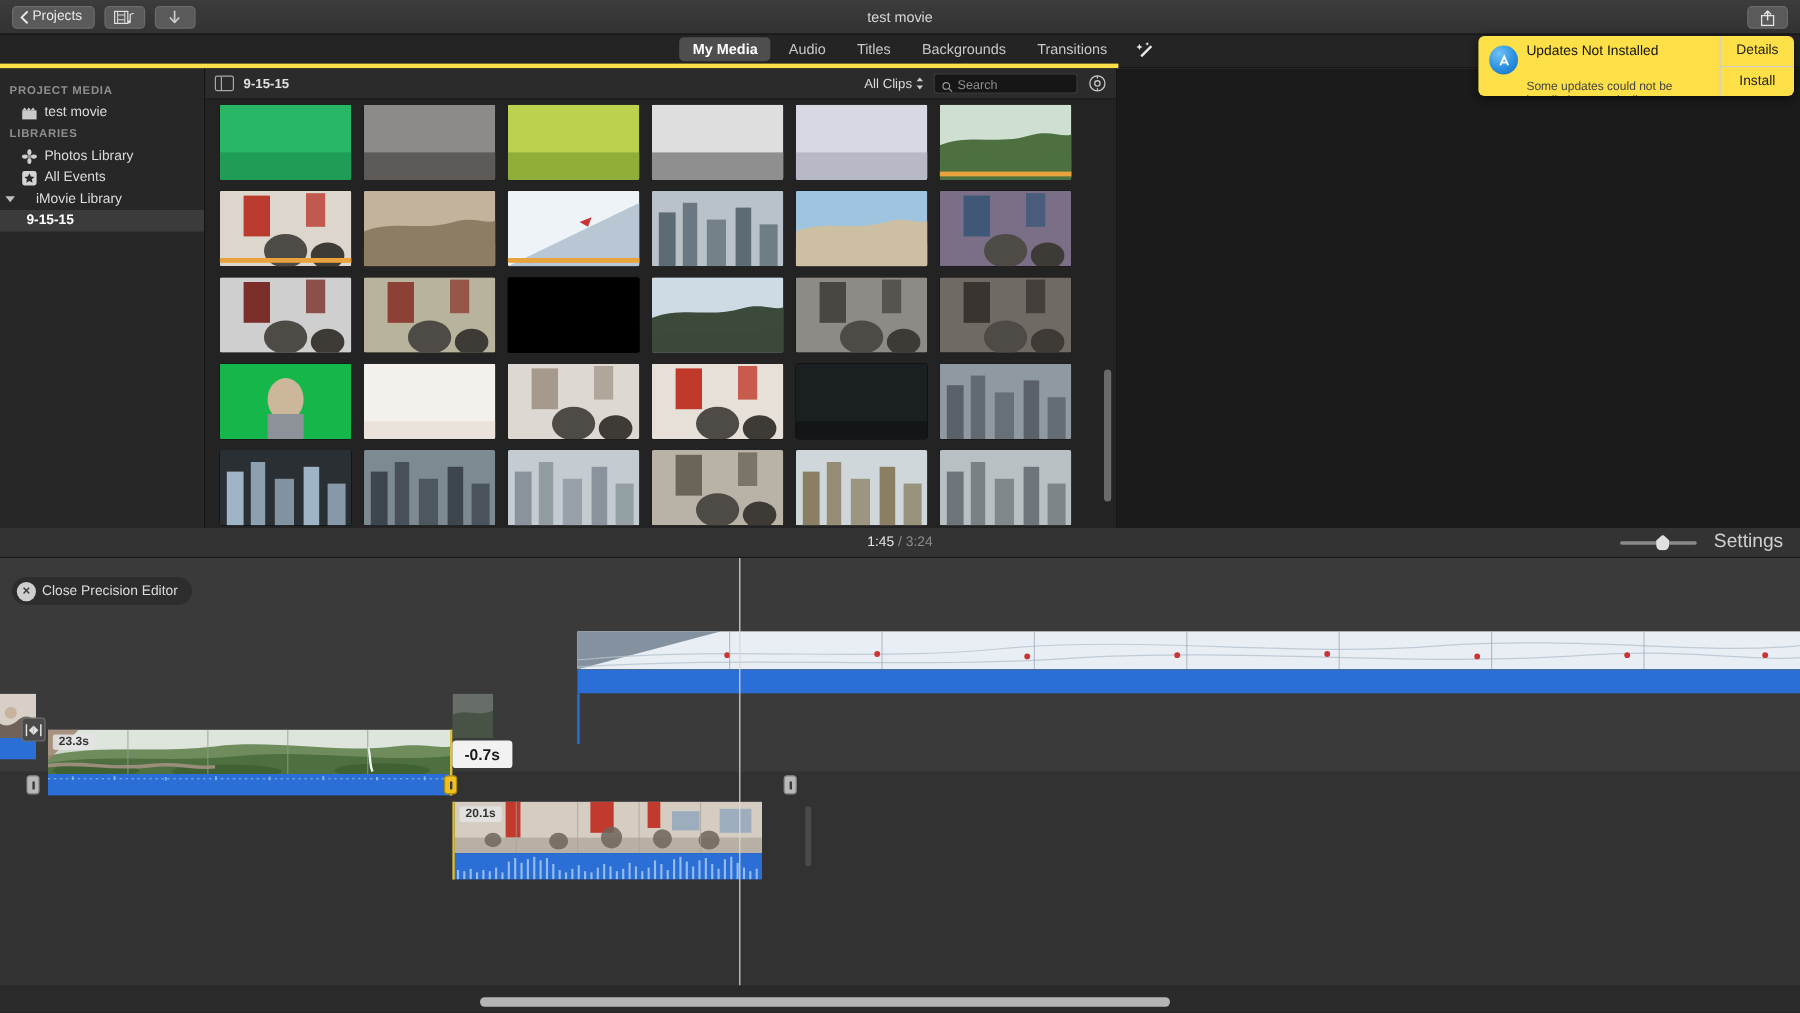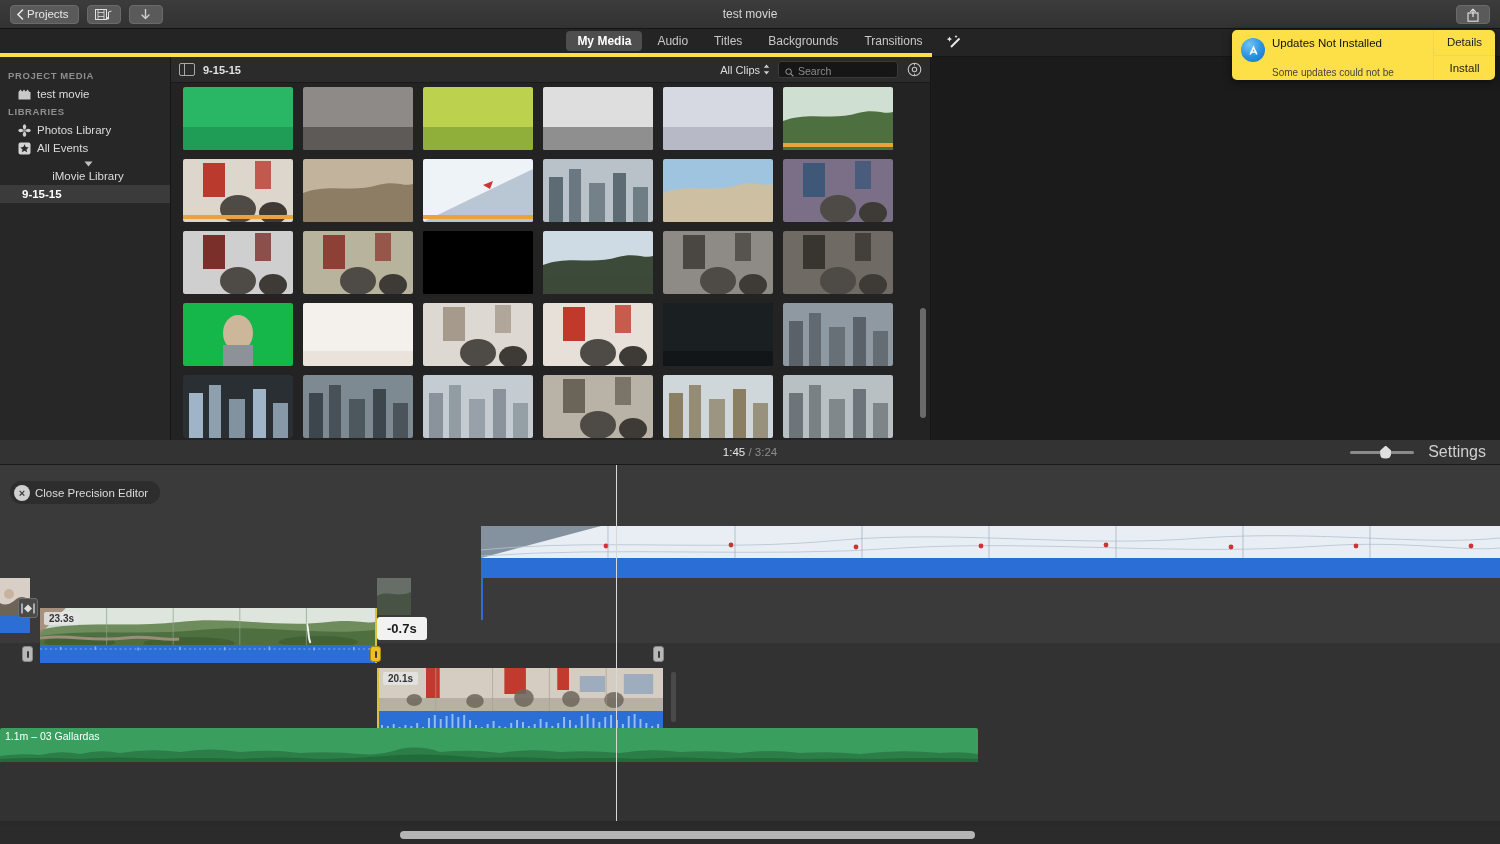--- a/index.html
+++ b/index.html
@@ -59,21 +59,21 @@
   .sb-header {
     font-size: 9.5px; font-weight: bold; letter-spacing: 0.6px;
     color: #8e8e8e; padding: 3px 0 4px 8px; text-transform: uppercase;
   }
   .sb-item {
     display: flex; align-items: center; gap: 6px;
     padding: 3px 0 3px 18px; color: #dcdcdc; font-size: 11.5px; height: 18px;
   }
   .sb-item.selected { background: #3b3b3b; color: #fff; font-weight: bold; padding-left: 22px; }
   .sb-item .ic { width: 13px; height: 13px; display: inline-flex; align-items: center; justify-content: center; }
-  .sb-disclosure { display: flex; align-items: center; gap: 2px; padding: 3px 0 3px 6px; color: #dcdcdc; flex-direction: column; }
+  .sb-disclosure { display: flex; align-items: center; gap: 19px; padding: 3px 0 3px 6px; color: #dcdcdc; }
   .tri { width: 0; height: 0; border-left: 5px solid #c0c0c0; border-top: 4px solid transparent; border-bottom: 4px solid transparent; }
   .tri.open { transform: rotate(90deg); }
 
   
   .browser {
     position: absolute; left: 171px; top: 57px; width: 760px; height: 383px;
     background: #232323; border-right: 1px solid #151515; overflow: hidden;
   }
   .br-header {
     height: 26px; background: #2b2b2b; border-bottom: 1px solid #1a1a1a;
@@ -799,21 +799,21 @@
     <div class="marker grey" style="left:22px; top:181px;">
         <i></i>
       </div>
     <div class="marker yellow" style="left:370px; top:181px;">
         <i></i>
       </div>
     <div class="marker grey" style="left:653px; top:181px;">
         <i></i>
       </div>
 
-    <div class="clip" style="left:377px; top:203px; width:286px; height:65px; border-left:2px solid #d9c23a;">
+    <div class="clip" style="left:377px; top:203px; width:258px; height:65px; border-left:2px solid #d9c23a;">
       <div class="clip-film" style="height:43px;">
         <svg class="img" viewBox="0 0 290 43" preserveAspectRatio="none">
           <rect width="290" height="43" fill="#cfc6bd"></rect>
           <rect x="0" y="0" width="290" height="43" fill="#d6cdc2"></rect>
           <g fill="#c23a2e">
             <rect x="48" y="0" width="14" height="30"></rect>
             <rect x="128" y="0" width="22" height="26"></rect>
             <rect x="182" y="0" width="12" height="22"></rect>
           </g>
           <g fill="#b9b0a5">
@@ -890,30 +890,20 @@
               <rect x="272" y="12" width="2" height="10"></rect>
             <rect x="278" y="15" width="2" height="7"></rect>
               <rect x="284" y="13" width="2" height="9"></rect>
           </g>
         </svg>
       </div>
       <div class="badge">20.1s</div>
     </div>
     <div style="position:absolute;left:671px;top:207px;width:5px;height:50px;background:#4a4a4a;border-radius:2px;"></div>
 
-    <div class="audio-clip" style="left:0px; top:263px; width:978px; height:34px;">
-      <div class="label">1.1m – 03 Gallardas</div>
-      <div class="wave">
-        <svg class="img" viewBox="0 0 978 22" preserveAspectRatio="none">
-          <rect width="978" height="22" fill="#3a9e5e"></rect>
-          <path d="M0 20 L0 16 Q20 13 40 15 Q60 10 80 14 Q100 9 120 13 Q150 8 180 12 Q210 7 240 12 Q270 9 300 13 Q330 11 360 14 Q380 16 400 9 Q420 5 440 12 Q470 9 500 13 Q530 8 560 12 Q590 10 620 13 Q650 8 680 12 Q710 10 740 13 Q770 9 800 13 Q830 11 860 14 Q900 9 940 13 Q960 11 978 14 L978 22 L0 22 Z" fill="#2d7d49"></path>
-          <path d="M0 22 L0 19 Q40 17 80 19 Q120 16 160 19 Q200 17 240 19 Q280 16 320 19 Q360 18 400 15 Q440 13 480 18 Q520 16 560 19 Q600 17 640 19 Q680 16 720 19 Q760 17 800 19 Q840 18 880 19 Q920 17 978 19 L978 22 Z" fill="#1f6b39"></path>
-        </svg>
-      </div>
-    </div>
 
     <div class="playhead" style="left:616px; top:0; height:356px;"></div>
 
     <div class="h-scroll-track">
       <div class="h-scroll-thumb"></div>
     </div>
   </div>
 
   <div class="notif">
     <div class="notif-icon-wrap">

